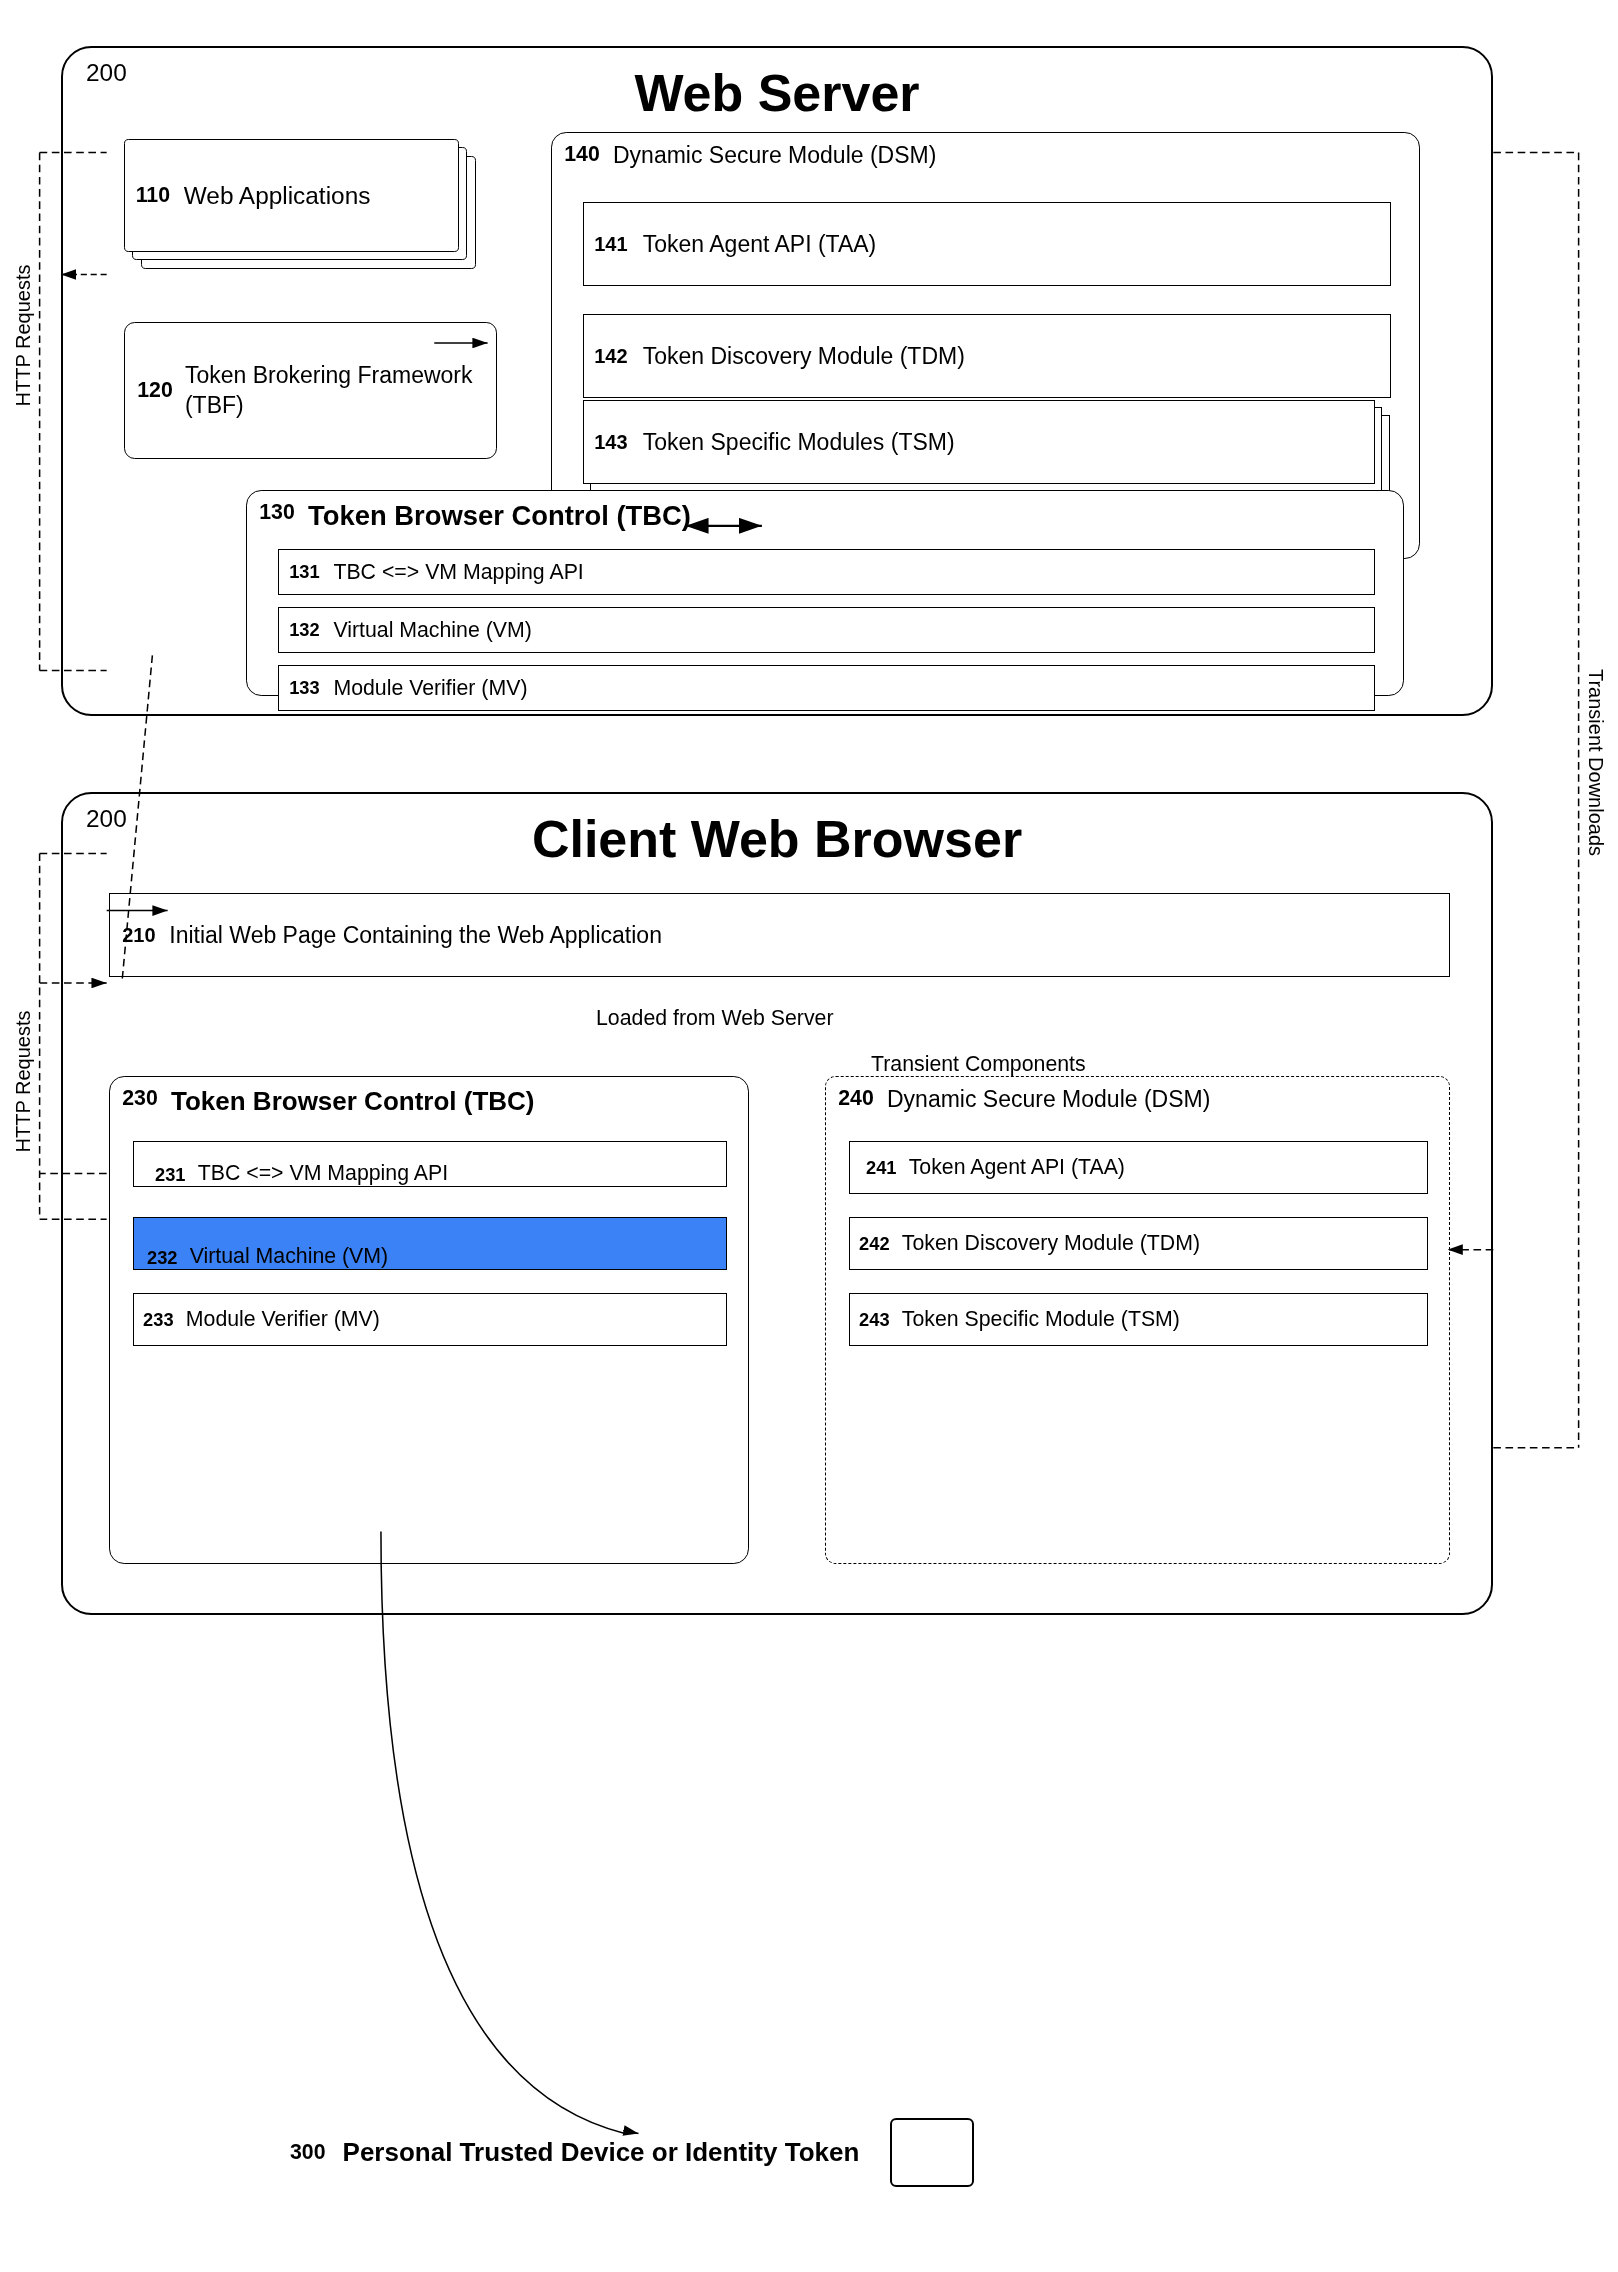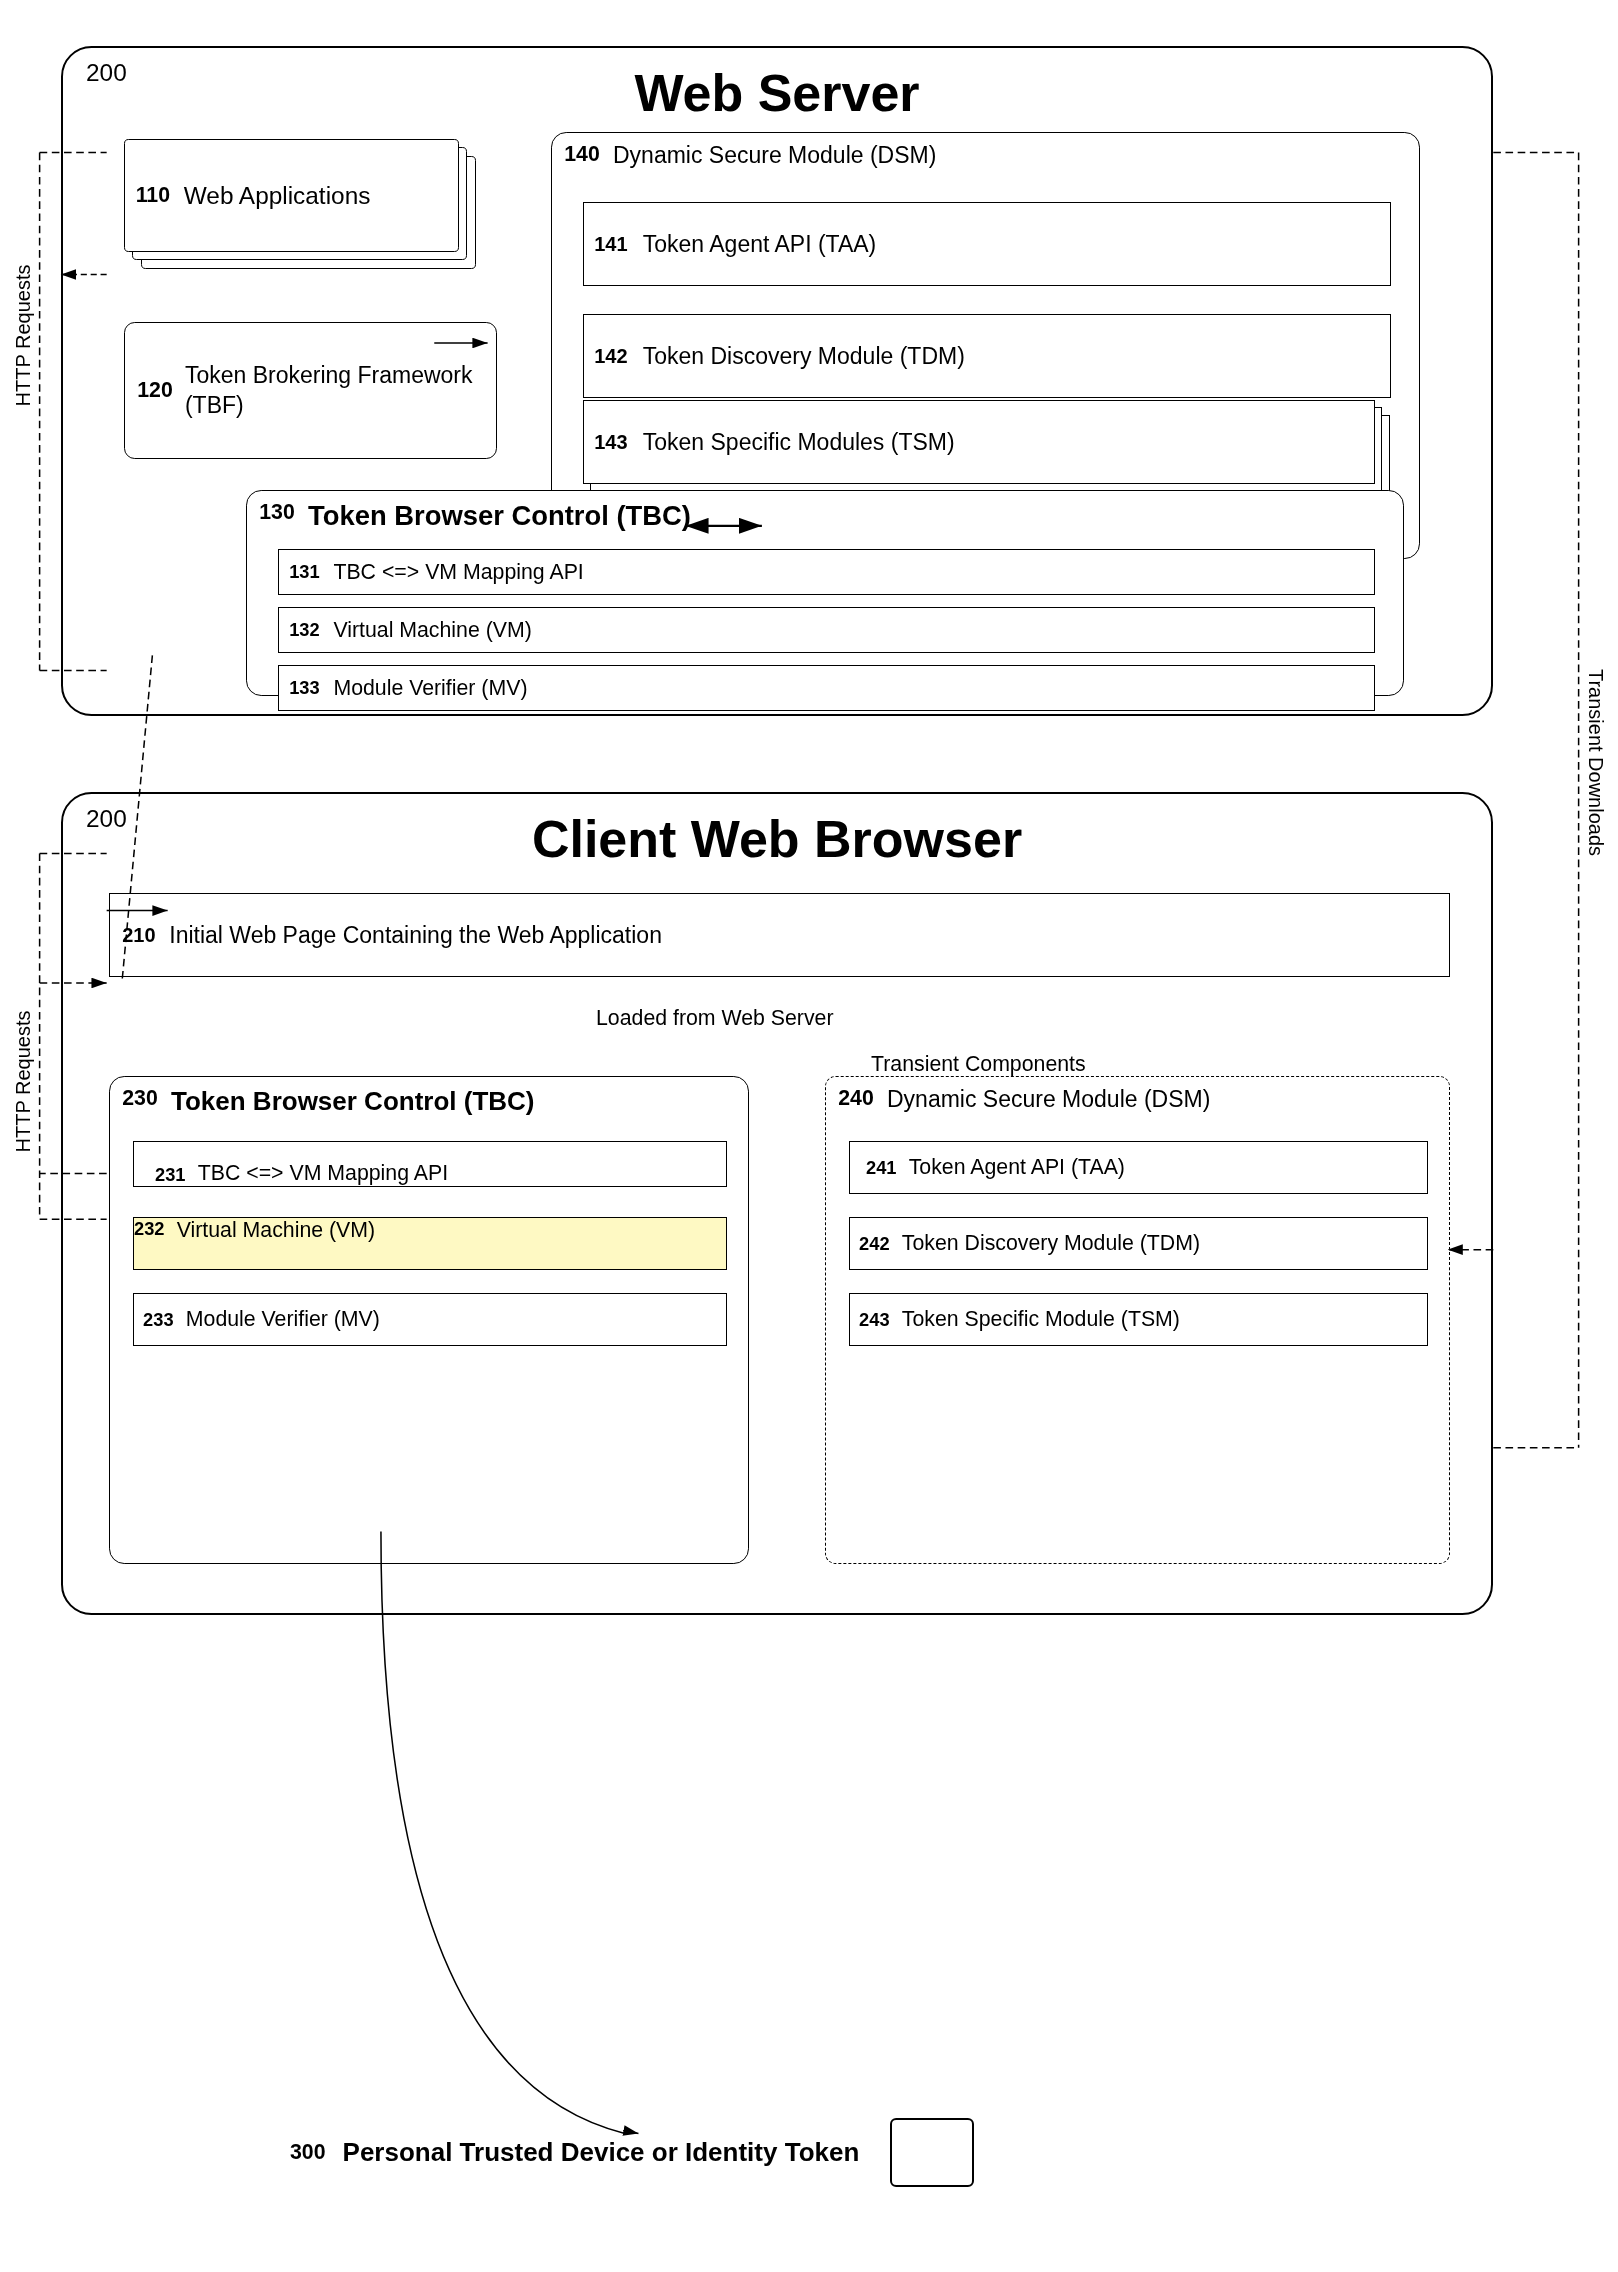--- a/index.html
+++ b/index.html
@@ -158,21 +158,21 @@
       <div style="position:absolute;bottom:-17px;left:15.2px;right:15.2px;height:488px;border:1.5px solid #000;border-radius:15.2px;z-index:-2;background:#fff;"></div>
 
       <span style="position:absolute;top:9.1px;left:12.2px;font-size:21.3px;font-weight:bold;">230</span>
       <span style="position:absolute;top:9.1px;left:61px;font-size:26px;font-weight:bold;">Token Browser Control (TBC)</span>
 
       <div style="position:absolute;top:64px;left:23px;width:594px;height:46px;border:1.5px solid #000;background:#fff;display:flex;align-items:flex-end;padding-left:21px;">
         <span style="font-size:18.3px;font-weight:bold;margin-right:12.2px;">231</span>
         <span style="font-size:21.3px;">TBC &lt;=&gt; VM Mapping API</span>
       </div>
 
-      <div style="position:absolute;top:140px;left:23px;width:594px;height:53px;border:1.5px solid #000;background:#fef9c3;display:flex;align-items:flex-start;padding-left:0;">
+      <div style="position:absolute;top:140px;left:23px;width:594px;height:53px;border:1.5px solid #000;background:#3b82f6;display:flex;align-items:flex-end;padding-left:13px;">
         <span style="font-size:18.3px;font-weight:bold;margin-right:12.2px;">232</span>
         <span style="font-size:21.3px;">Virtual Machine (VM)</span>
       </div>
 
       <div style="position:absolute;top:216px;left:23px;width:594px;height:53px;border:1.5px solid #000;background:#fff;display:flex;align-items:center;padding-left:9.1px;">
         <span style="font-size:18.3px;font-weight:bold;margin-right:12.2px;">233</span>
         <span style="font-size:21.3px;">Module Verifier (MV)</span>
       </div>
     </div>
 

